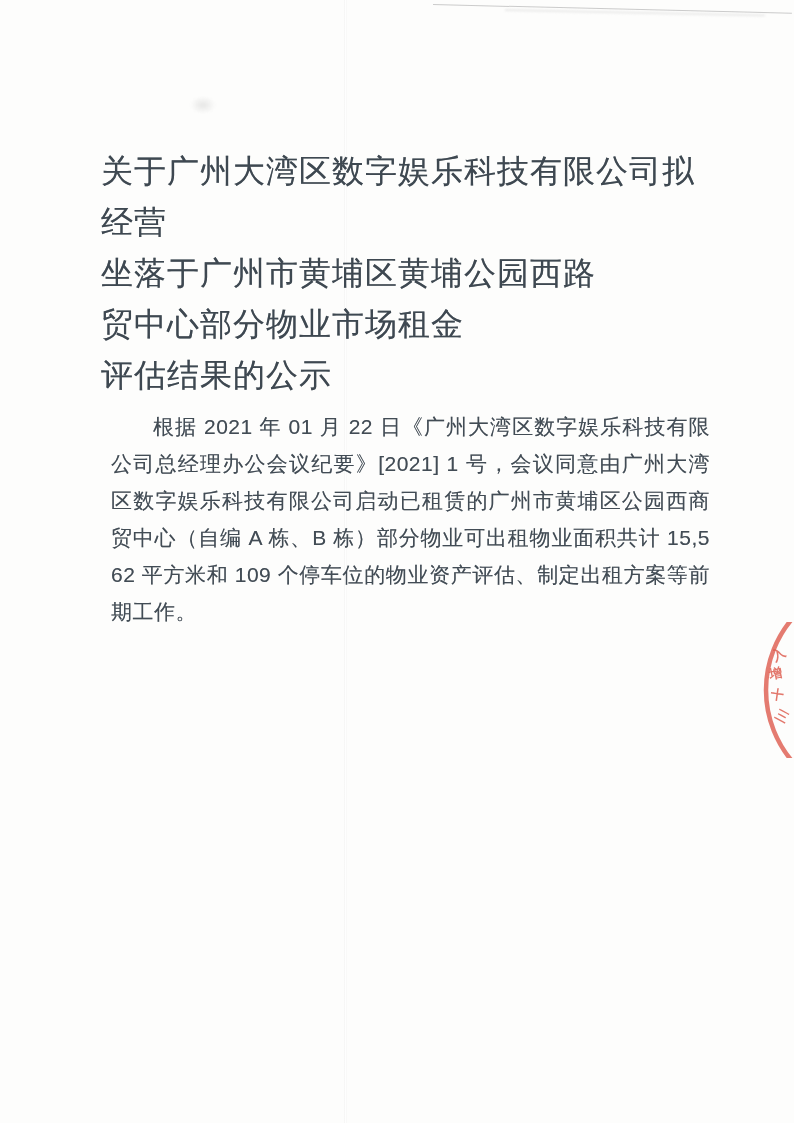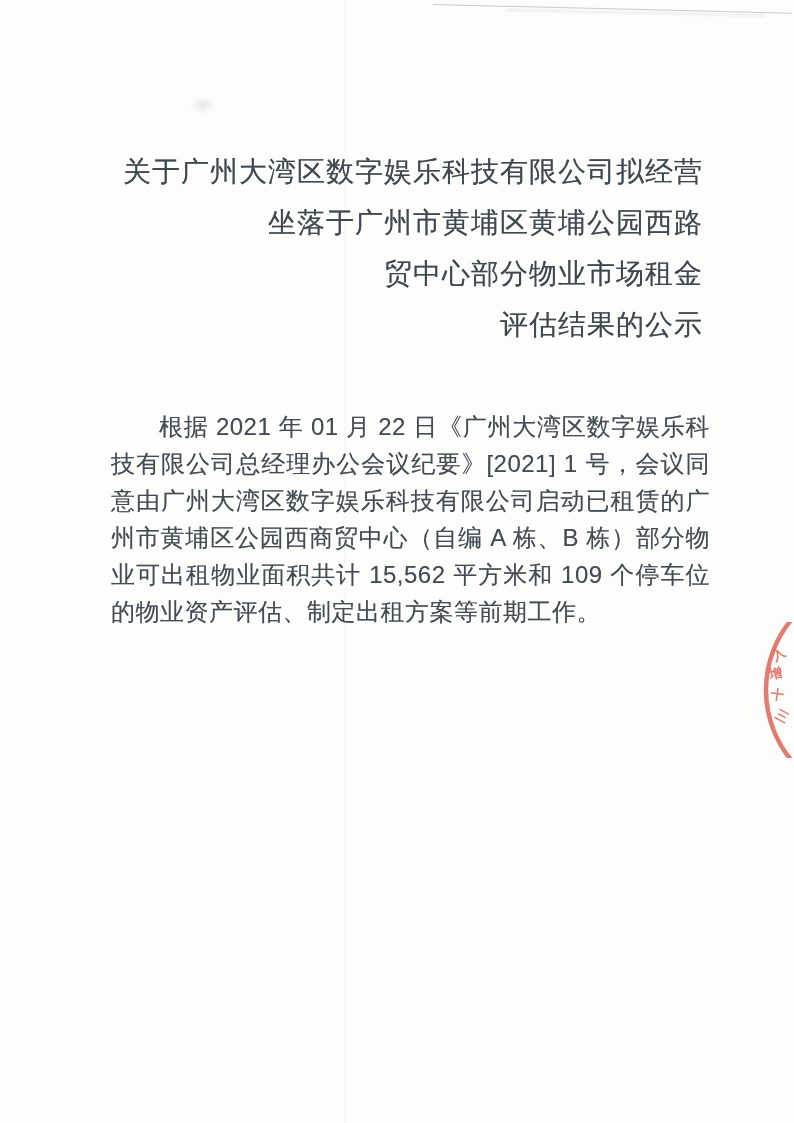--- a/index.html
+++ b/index.html
@@ -35,31 +35,31 @@
     filter:blur(.5px);
   }
   .scan-smudge{
     position:absolute;left:190px;top:96px;width:26px;height:18px;
     background:radial-gradient(ellipse at center,rgba(150,150,150,.22),rgba(150,150,150,0) 70%);
     filter:blur(1px);
   }
 
   
   .doc-title{
-    position:absolute;left:85px;top:146px;width:618px;
-    font-size:28px;line-height:51px;letter-spacing:1px;
-    color:var(--title-text);text-align:right;
+    position:absolute;left:101px;top:146px;width:618px;
+    font-size:32px;line-height:51px;letter-spacing:1px;
+    color:var(--title-text);text-align:left;
     font-weight:500;
     text-shadow:0 0 .6px rgba(62,72,81,.55);
   }
 
   
   .doc-body{
     position:absolute;left:111px;top:408px;width:599px;
-    font-size:24px;line-height:37px;letter-spacing:.5px;
+    font-size:21px;line-height:37px;letter-spacing:.5px;
     color:var(--text);
     text-align:justify;
     word-break:break-all;
     text-shadow:0 0 .5px rgba(66,76,85,.45);
   }
   .doc-body p{margin:0;text-indent:2em;}
 
   
   .seal{
     position:absolute;right:0;top:622px;width:42px;height:136px;

